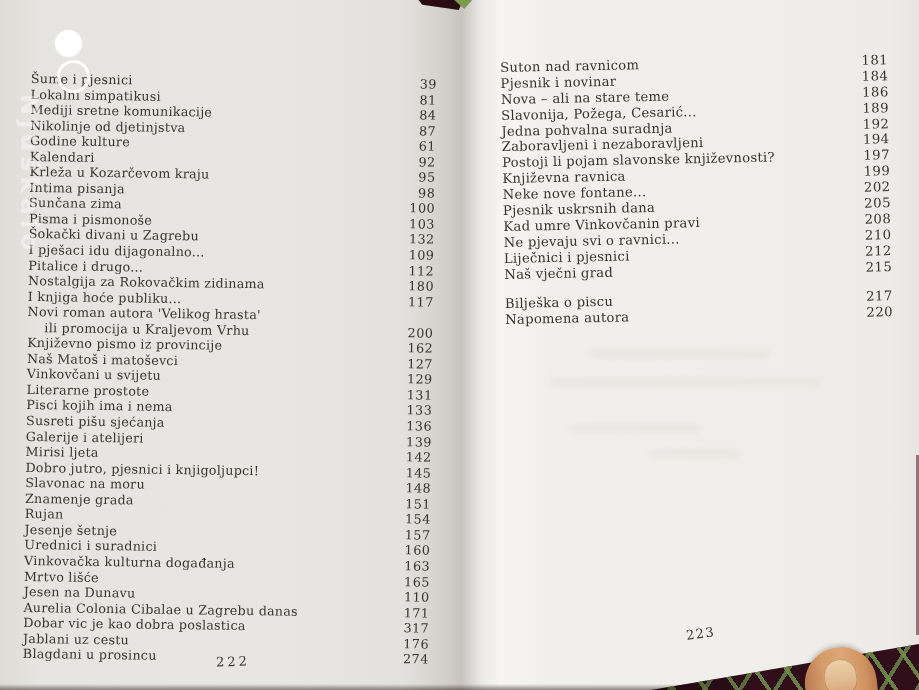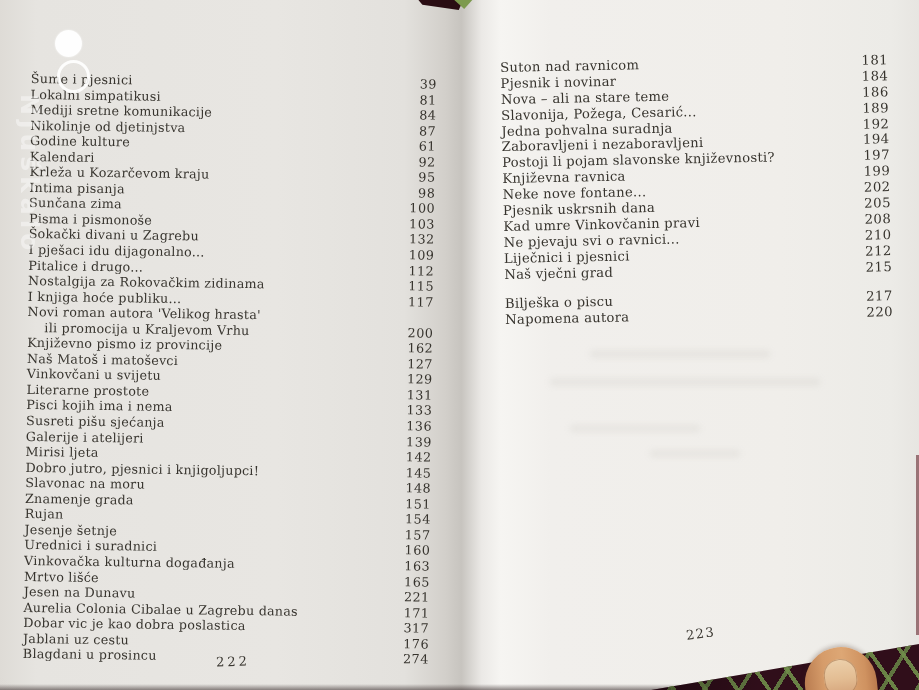--- a/index.html
+++ b/index.html
@@ -134,21 +134,21 @@
       <div class="row">
         <span class="t">I pješaci idu dijagonalno...</span>
         <span class="p">109</span>
       </div>
       <div class="row">
         <span class="t">Pitalice i drugo...</span>
         <span class="p">112</span>
       </div>
       <div class="row">
         <span class="t">Nostalgija za Rokovačkim zidinama</span>
-        <span class="p">115</span>
+        <span class="p">180</span>
       </div>
       <div class="row">
         <span class="t">I knjiga hoće publiku...</span>
         <span class="p">117</span>
       </div>
       <div class="row">
         <span class="t">Novi roman autora 'Velikog hrasta'</span>
         <span class="p"></span>
       </div>
       <div class="row indent">
@@ -214,21 +214,21 @@
       <div class="row">
         <span class="t">Vinkovačka kulturna događanja</span>
         <span class="p">163</span>
       </div>
       <div class="row">
         <span class="t">Mrtvo lišće</span>
         <span class="p">165</span>
       </div>
       <div class="row">
         <span class="t">Jesen na Dunavu</span>
-        <span class="p">221</span>
+        <span class="p">110</span>
       </div>
       <div class="row">
         <span class="t">Aurelia Colonia Cibalae u Zagrebu danas</span>
         <span class="p">171</span>
       </div>
       <div class="row">
         <span class="t">Dobar vic je kao dobra poslastica</span>
         <span class="p">317</span>
       </div>
       <div class="row">

